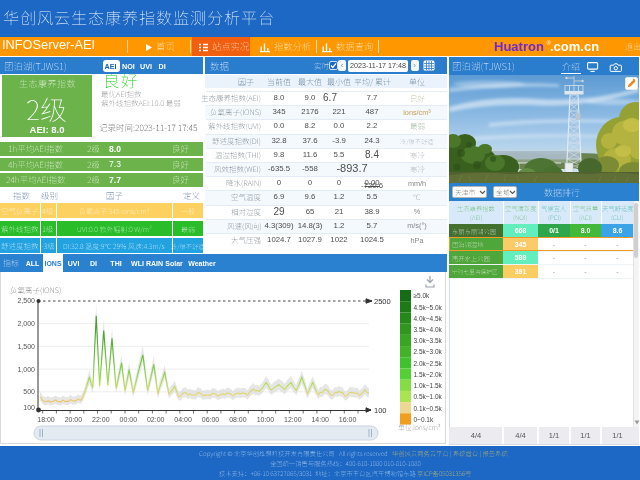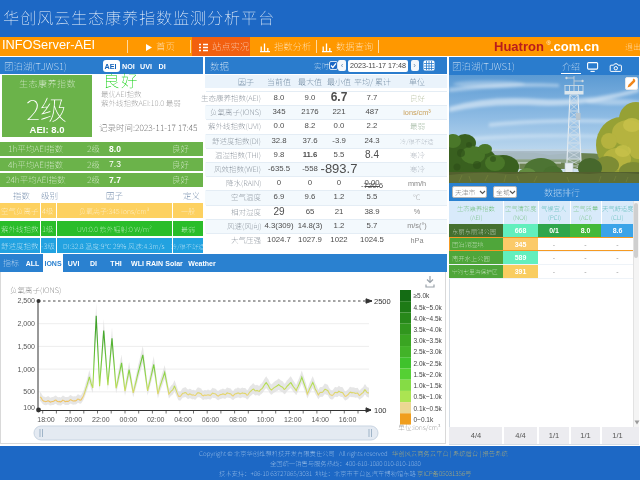--- a/index.html
+++ b/index.html
@@ -388,21 +388,21 @@
 <svg class="t" style="left:335.5px;top:50.0px" width="1" height="1">
     <g fill="#fff">
       <g transform="scale(0.0930,-0.0930)">
         <use href="#q23"></use>
         <use href="#q26" x="100.0"></use>
         <use href="#q27" x="200.0"></use>
         <use href="#q28" x="300.0"></use>
       </g>
     </g>
   </svg>
-<div style="position:absolute;left:494.0px;top:39.6px;font-size:13px;line-height:13px;color:#b91c1c;font-weight:bold;white-space:nowrap">Huatron</div>
+<div style="position:absolute;left:494.0px;top:39.6px;font-size:13px;line-height:13px;color:#6d28d9;font-weight:bold;white-space:nowrap">Huatron</div>
 <div style="position:absolute;left:546.5px;top:40.2px;font-size:6px;line-height:6px;color:#fff;font-weight:normal;white-space:nowrap">®</div>
 <div style="position:absolute;left:550.0px;top:39.6px;font-size:13px;line-height:13px;color:#fff;font-weight:bold;white-space:nowrap">.com.cn</div>
 <svg class="t" style="left:625.0px;top:49.5px" width="1" height="1">
     <g fill="#fff">
       <g transform="scale(0.0800,-0.0800)">
         <use href="#q29"></use>
         <use href="#q30" x="100.0"></use>
       </g>
     </g>
   </svg>
@@ -937,21 +937,21 @@
         <use href="#q154" x="600.0"></use>
         <use href="#q47" x="629.9"></use>
         <use href="#q48" x="687.3"></use>
         <use href="#q49" x="743.5"></use>
         <use href="#q155" x="769.2"></use>
       </g>
     </g>
   </svg>
 <div style="position:absolute;left:279.0px;top:94.0px;font-size:7.8px;line-height:7.8px;color:#4d4d4d;font-weight:normal;transform:translateX(-50%);white-space:nowrap">8.0</div>
 <div style="position:absolute;left:310.0px;top:94.0px;font-size:7.8px;line-height:7.8px;color:#4d4d4d;font-weight:normal;transform:translateX(-50%);white-space:nowrap">9.0</div>
-<div style="position:absolute;left:339.0px;top:94.0px;font-size:12px;line-height:7.8px;color:#4d4d4d;font-weight:bold;transform:translateX(-50%);white-space:nowrap">6.7</div>
+<div style="position:absolute;left:330px;top:94.0px;font-size:10px;line-height:7.8px;color:#4d4d4d;font-weight:normal;transform:translateX(-50%);white-space:nowrap">6.7</div>
 <div style="position:absolute;left:372.0px;top:94.0px;font-size:7.8px;line-height:7.8px;color:#4d4d4d;font-weight:normal;transform:translateX(-50%);white-space:nowrap">7.7</div>
 <svg class="t" style="left:409.5px;top:100.9px" width="1" height="1">
     <g fill="#8a9a6a">
       <g transform="scale(0.0750,-0.0750)">
         <use href="#q156"></use>
         <use href="#q157" x="100.0"></use>
       </g>
     </g>
   </svg>
 <div style="position:absolute;left:205px;top:105.2px;width:242px;height:14.20px;background:#f3f9fd"></div>
@@ -1049,21 +1049,21 @@
         <use href="#q51" x="300.0"></use>
         <use href="#q154" x="400.0"></use>
         <use href="#q167" x="429.9"></use>
         <use href="#q168" x="487.2"></use>
         <use href="#q49" x="557.0"></use>
         <use href="#q155" x="582.7"></use>
       </g>
     </g>
   </svg>
 <div style="position:absolute;left:279.0px;top:150.8px;font-size:7.8px;line-height:7.8px;color:#4d4d4d;font-weight:normal;transform:translateX(-50%);white-space:nowrap">9.8</div>
-<div style="position:absolute;left:310.0px;top:150.8px;font-size:7.8px;line-height:7.8px;color:#4d4d4d;font-weight:bold;transform:translateX(-50%);white-space:nowrap">11.6</div>
+<div style="position:absolute;left:310.0px;top:150.8px;font-size:7.8px;line-height:7.8px;color:#4d4d4d;font-weight:normal;transform:translateX(-50%);white-space:nowrap">11.6</div>
 <div style="position:absolute;left:339.0px;top:150.8px;font-size:7.8px;line-height:7.8px;color:#4d4d4d;font-weight:normal;transform:translateX(-50%);white-space:nowrap">5.5</div>
 <div style="position:absolute;left:372.0px;top:150.8px;font-size:10px;line-height:7.8px;color:#4d4d4d;font-weight:normal;transform:translateX(-50%);white-space:nowrap">8.4</div>
 <svg class="t" style="left:409.5px;top:157.7px" width="1" height="1">
     <g fill="#8a94a0">
       <g transform="scale(0.0750,-0.0750)">
         <use href="#q169"></use>
         <use href="#q163" x="100.0"></use>
       </g>
     </g>
   </svg>
@@ -1079,21 +1079,21 @@
         <use href="#q154" x="400.0"></use>
         <use href="#q113" x="429.9"></use>
         <use href="#q48" x="514.1"></use>
         <use href="#q49" x="570.3"></use>
         <use href="#q155" x="596.0"></use>
       </g>
     </g>
   </svg>
 <div style="position:absolute;left:279.0px;top:165.0px;font-size:7.8px;line-height:7.8px;color:#4d4d4d;font-weight:normal;transform:translateX(-50%);white-space:nowrap">-635.5</div>
 <div style="position:absolute;left:310.0px;top:165.0px;font-size:7.8px;line-height:7.8px;color:#4d4d4d;font-weight:normal;transform:translateX(-50%);white-space:nowrap">-558</div>
-<div style="position:absolute;left:339.0px;top:165.0px;font-size:13px;line-height:7.8px;color:#4d4d4d;font-weight:normal;transform:translateX(-50%);white-space:nowrap">-893.7</div>
+<div style="position:absolute;left:352px;top:165.0px;font-size:11px;line-height:7.8px;color:#4d4d4d;font-weight:normal;transform:translateX(-50%);white-space:nowrap">-893.7</div>
 <div style="position:absolute;left:372.0px;top:182px;font-size:7.8px;line-height:7.8px;color:#4d4d4d;font-weight:normal;transform:translateX(-50%);white-space:nowrap">-720.6</div>
 <svg class="t" style="left:409.5px;top:171.9px" width="1" height="1">
     <g fill="#8a94a0">
       <g transform="scale(0.0750,-0.0750)">
         <use href="#q169"></use>
         <use href="#q163" x="100.0"></use>
       </g>
     </g>
   </svg>
 <div style="position:absolute;left:206px;top:176.2px;width:241px;height:1px;background:#e4edf5"></div>

